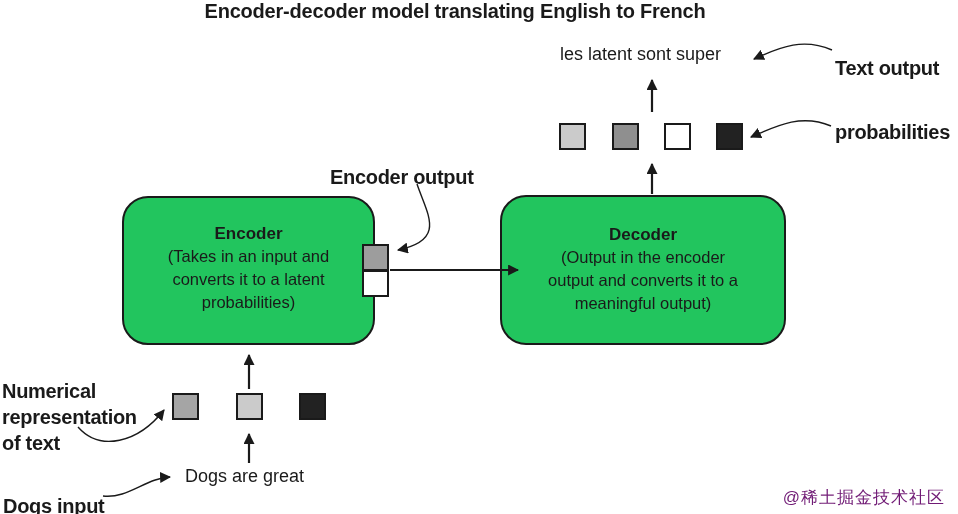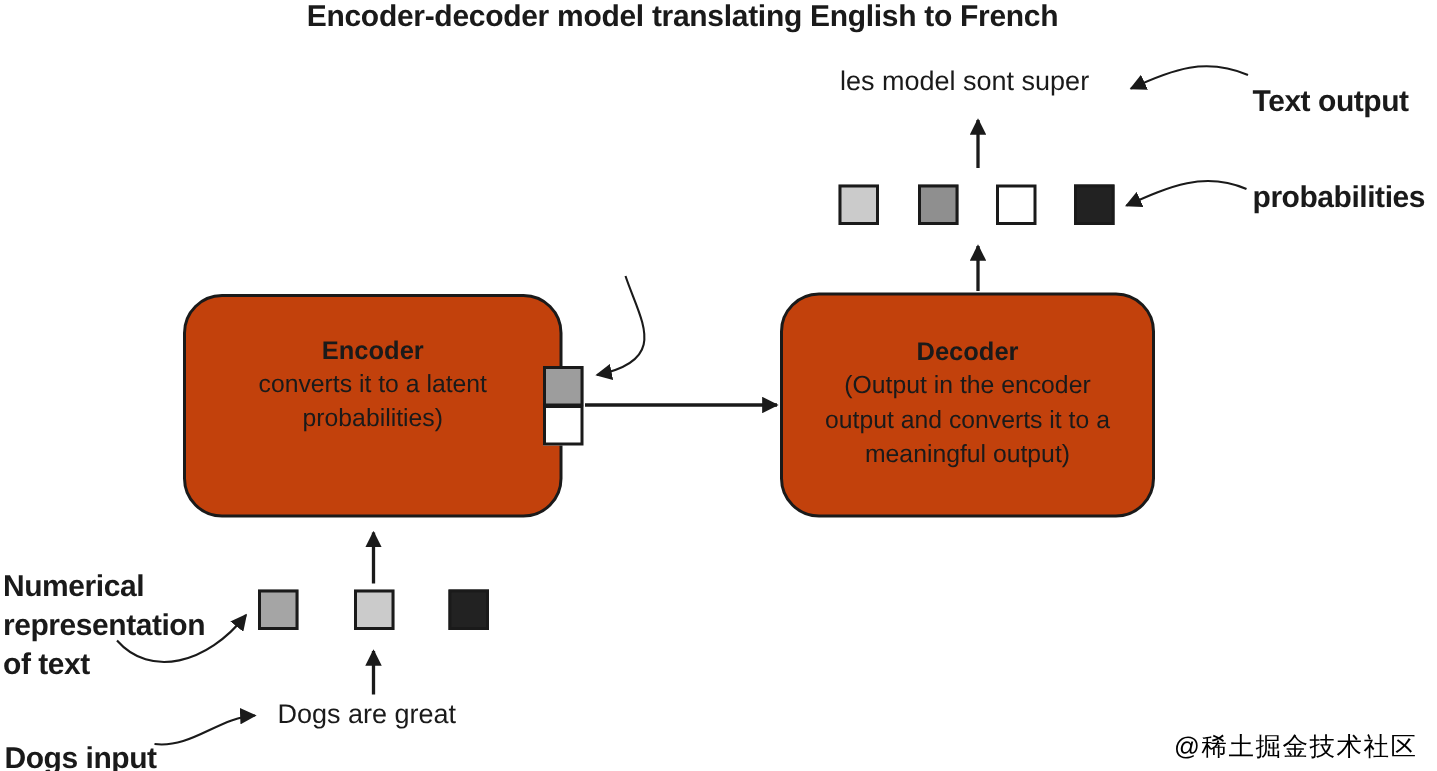--- a/index.html
+++ b/index.html
@@ -24,27 +24,27 @@
     width: 910px;
     text-align: center;
     font-size: 20px;
     font-weight: bold;
     letter-spacing: -0.2px;
   }
 
   .model-box {
     border: 2px solid #1a1a1a;
     border-radius: 26px;
-    background: #c2410c;
+    background: #22c55e;
     box-sizing: border-box;
     text-align: center;
     z-index: 1;
   }
   #encoder-box { left: 122px; top: 196px; width: 253px; height: 149px; padding-top: 24px; }
-  #decoder-box { left: 520px; top: 195px; width: 250px; height: 150px; padding-top: 26px; }
+  #decoder-box { left: 500px; top: 195px; width: 286px; height: 150px; padding-top: 26px; }
   .box-title {
     font-size: 17px;
     font-weight: bold;
     line-height: 23px;
   }
   .box-line {
     font-size: 16.5px;
     line-height: 23px;
   }
 
@@ -104,36 +104,38 @@
     letter-spacing: 1px;
   }
 </style>
 </head>
 <body>
 
 <div id="canvas">
 
   <div class="abs diagram-title">Encoder-decoder model translating English to French</div>
 
-  <div class="abs plain-text" id="output-sentence">les model sont super</div>
+  <div class="abs plain-text" id="output-sentence">les latent sont super</div>
 
   <div class="abs annot" id="label-text-output">Text output</div>
 
   <div class="abs annot" id="label-output-prob">
     <div>probabilities</div>
   </div>
 
   <div class="sq" id="op-sq-0" style="background-color: rgb(203, 203, 203);"></div>
   <div class="sq" id="op-sq-1" style="background-color: rgb(143, 143, 143);"></div>
   <div class="sq" id="op-sq-2" style="background-color: rgb(255, 255, 255);"></div>
   <div class="sq" id="op-sq-3" style="background-color: rgb(34, 34, 34);"></div>
 
+  <div class="abs annot" id="label-encoder-output">Encoder output</div>
 
   <div class="abs model-box" id="encoder-box">
     <div class="box-title">Encoder</div>
+    <div class="box-line">(Takes in an input and</div>
     <div class="box-line">converts it to a latent</div>
     <div class="box-line">probabilities)</div>
   </div>
 
   <div class="abs model-box" id="decoder-box">
     <div class="box-title">Decoder</div>
     <div class="box-line">(Output in the encoder</div>
     <div class="box-line">output and converts it to a</div>
     <div class="box-line">meaningful output)</div>
   </div>
@@ -148,21 +150,21 @@
   </div>
 
   <div class="sq" id="in-sq-0" style="background-color: rgb(165, 165, 165);"></div>
   <div class="sq" id="in-sq-1" style="background-color: rgb(203, 203, 203);"></div>
   <div class="sq" id="in-sq-2" style="background-color: rgb(34, 34, 34);"></div>
 
   <div class="abs plain-text" id="input-sentence">Dogs are great</div>
 
   <div class="abs annot" id="label-text-input">Dogs input</div>
 
-  <div class="abs" id="watermark" style="color: #000000;">@稀土掘金技术社区</div>
+  <div class="abs" id="watermark" style="color: #701a75;">@稀土掘金技术社区</div>
 
   <svg id="arrows-layer" viewBox="0 0 958 514" xmlns="http://www.w3.org/2000/svg">
     <defs>
       <marker id="ah" viewBox="0 0 10 10" refX="9" refY="5" markerWidth="11" markerHeight="11" markerUnits="userSpaceOnUse" orient="auto-start-reverse">
         <path d="M0,0 L10,5 L0,10 z" fill="#1a1a1a"></path>
       </marker>
     </defs>
 
     <path class="straight" d="M652,194 L652,164" marker-end="url(#ah)"></path>
 

